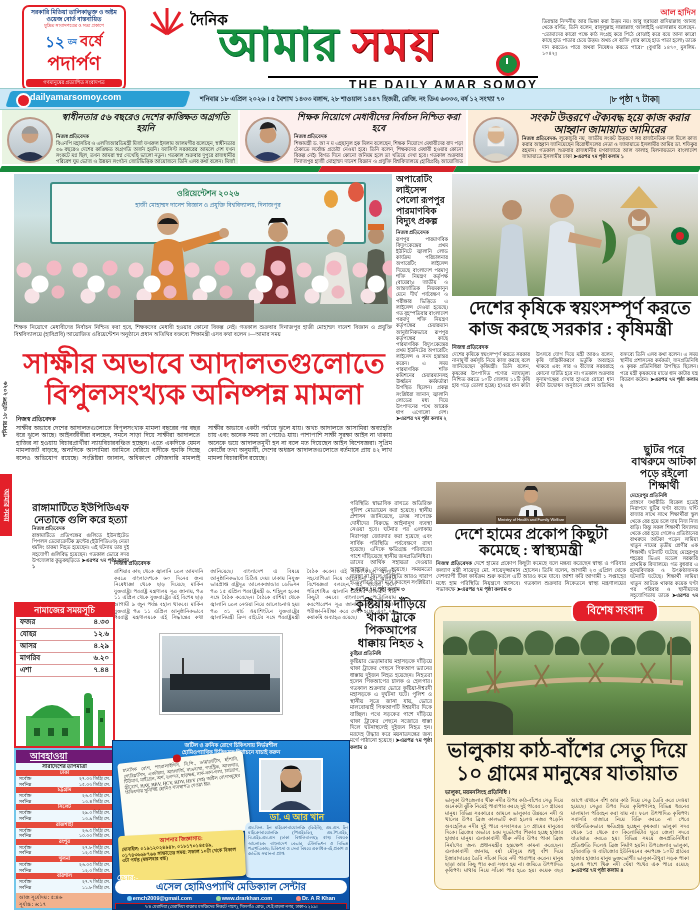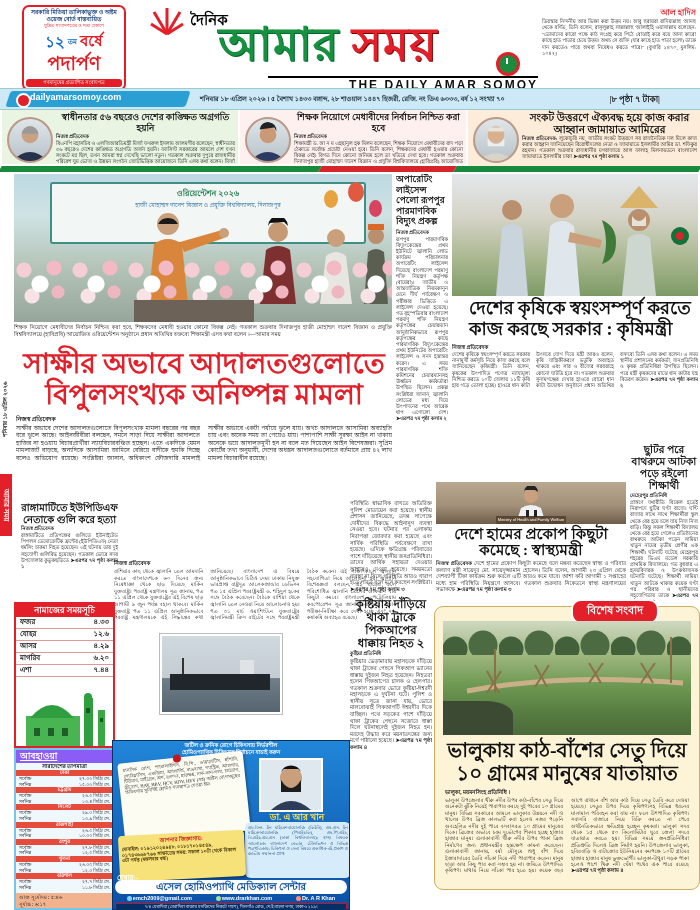--- a/index.html
+++ b/index.html
@@ -52,21 +52,21 @@
   .date-text{position:absolute;left:200px;top:5px;width:360px;font-size:6.5px;color:#10222e;font-weight:bold;}
   .price{position:absolute;right:40px;top:4px;font-size:8.5px;font-weight:bold;}
   
   .brief{top:110px;height:54px;overflow:hidden;}
   .brief1{left:2px;width:236px;background:#e9f4e2;}
   .brief2{left:240px;width:226px;background:#fdf0ee;}
   .brief3{left:468px;width:232px;background:#fcecd9;height:56px;}
   .portrait{position:absolute;left:5px;top:7px;width:42px;height:42px;border-radius:50%;
             border:2px solid #b98;overflow:hidden;background:linear-gradient(#dfe6ea,#b8c2c8);}
   .brief-main{position:absolute;left:54px;top:2px;right:3px;bottom:2px;}
-  .brief-head{font-size:9px;font-weight:bold;line-height:10.5px;text-align:center;}
+  .brief-head{font-size:9px;font-weight:bold;line-height:10.5px;text-align:center;font-style:italic;}
   .brief3 .brief-head{font-size:10.5px;line-height:12px;}
   .brief-by{font-size:5px;font-weight:bold;}
   .brief-body{font-size:5px;line-height:6px;}
   .divider{left:0;top:166px;width:700px;height:6px;display:flex;}
   .dv-g1{width:320px;background:#188a3c;transform:skewX(-30deg);}
   .dv-r{width:135px;background:#d6252b;transform:skewX(-30deg);}
   .dv-g2{flex:1;background:#188a3c;transform:skewX(-30deg);}
   
   .main-photo{left:14px;top:174px;width:378px;height:148px;overflow:hidden;
      background:linear-gradient(180deg,#bdd9e2 0%,#cfe3e4 28%,#b6c6ba 60%,#96a69b 100%);}
@@ -102,21 +102,21 @@
                font-weight:bold;text-align:center;line-height:31px;}
   .courts-body{left:16px;top:414px;width:376px;height:84px;overflow:hidden;}
   .courts-by{font-size:6px;}
   .courts-cols{column-count:2;column-gap:8px;font-size:6px;line-height:7.4px;height:72px;}
   
   .strip-date{left:-52px;top:404px;width:118px;height:10px;transform:rotate(-90deg);
               font-size:5.5px;font-weight:bold;text-align:center;}
   .strip-logo{left:0;top:474px;width:12px;height:62px;background:#e3202a;color:#fff;
               writing-mode:vertical-rl;text-align:center;font-size:7px;font-weight:bold;}
   
-  .rangamati{left:21px;top:502px;width:97px;height:98px;overflow:hidden;}
+  .rangamati{left:32px;top:502px;width:97px;height:98px;overflow:hidden;}
   .rg-head{font-size:10px;font-weight:bold;line-height:11.5px;text-align:center;}
   .rg-by{font-size:5px;}
   .rg-body{font-size:5px;line-height:6.2px;}
   
   .russia-head{left:114px;top:500px;width:282px;height:58px;font-size:22px;font-weight:bold;
                text-align:center;line-height:27px;}
   .russia-body{left:114px;top:560px;width:282px;height:182px;overflow:hidden;}
   .ru-by{font-size:5.5px;}
   .ru-cols{column-count:3;column-gap:7px;font-size:5.2px;line-height:6.6px;height:168px;}
   .ship-photo{left:160px;top:634px;width:118px;height:76px;border:2px solid #fff;outline:1px solid #bbb;
@@ -125,21 +125,21 @@
   .ship-sup{position:absolute;left:78px;top:24px;width:14px;height:16px;background:#dfe3e6;}
   .ship-mast{position:absolute;left:20px;top:22px;width:2px;height:18px;background:#333;}
   
   .namaj{left:14px;top:602px;width:97px;height:142px;border:2px solid #e3202a;background:#fff;overflow:hidden;}
   .nm-title{background:#e3202a;color:#fff;font-size:8.5px;font-weight:bold;text-align:center;line-height:13px;}
   .nm-row{display:flex;justify-content:space-between;font-size:7px;font-weight:bold;
           border-bottom:1px solid #d99;padding:1px 4px;line-height:9px;gap:44px;}
   .mosque{position:absolute;left:0;bottom:0;width:100%;height:58px;}
   
   .weather{left:14px;top:748px;width:97px;height:158px;border:2px solid #74c7ea;background:#eef8fd;overflow:hidden;}
-  .wt-title{background:#8b5cf6;color:#fff;font-size:9px;font-weight:bold;padding:1px 4px;line-height:11px;text-decoration:underline;}
+  .wt-title{background:#701a75;color:#fff;font-size:9px;font-weight:bold;padding:1px 14px;line-height:11px;text-decoration:underline;}
   .wt-sub{font-size:5.5px;font-weight:bold;text-align:center;line-height:7px;}
   .wt-city{background:#e64b3c;color:#fff;font-size:5px;font-weight:bold;text-align:center;line-height:6px;}
   .wt-row{display:flex;justify-content:space-between;font-size:4.6px;line-height:5.6px;padding:0 3px;}
   .wt-foot{position:absolute;left:0;bottom:0;width:100%;background:#f2b28e;font-size:5.2px;
            line-height:6.5px;padding:1px 3px;}
   
   .ad{left:112px;top:740px;width:236px;height:168px;background:linear-gradient(180deg,#2186d8,#0b4fa6);
       overflow:hidden;border:1px solid #07316b;}
   .ad-top{position:absolute;left:0;top:1px;width:236px;font-size:5.5px;color:#fff;font-weight:bold;
           text-align:center;line-height:6.5px;}

